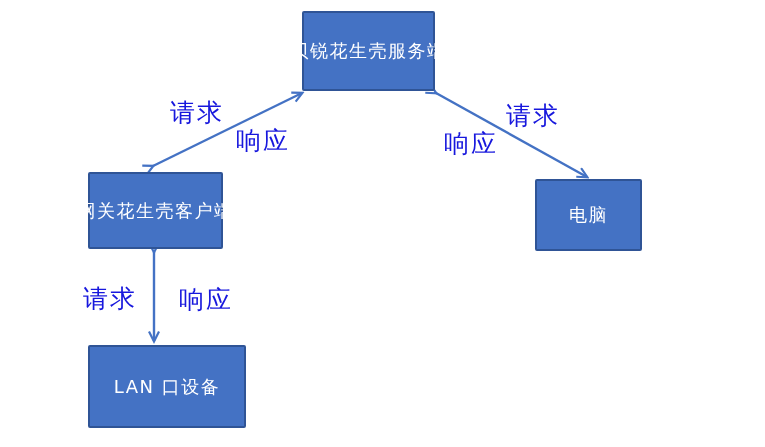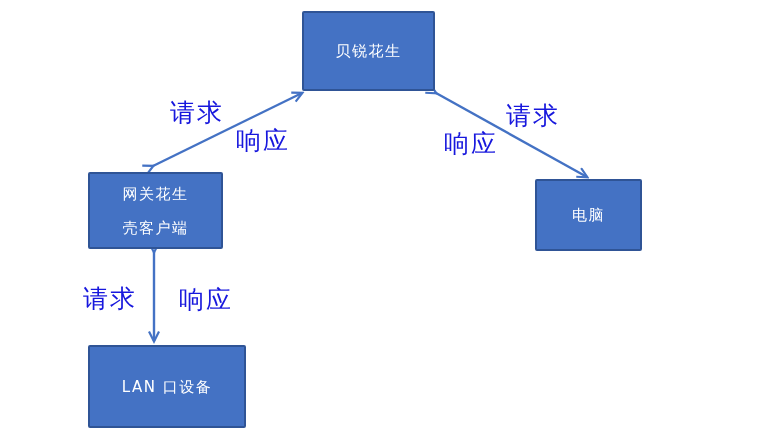--- a/index.html
+++ b/index.html
@@ -17,23 +17,23 @@
     background:var(--bg);
     font-family:"DejaVu Sans","Liberation Sans",sans-serif;
     overflow:hidden;
   }
   .node{
     position:absolute;
     background:var(--node-fill);
     border:2.5px solid var(--node-border);
     border-radius:2px;
     color:var(--node-text);
-    display:flex;flex-direction:column;
+    display:flex;flex-direction:row;
     align-items:center;justify-content:center;
-    font-size:15px;
+    font-size:18px;
     letter-spacing:1.5px;
     line-height:34px;
     box-sizing:border-box;
     text-align:center;
     white-space:nowrap;
   }
   #node-server{left:302px;top:11px;width:133px;height:80px;}
   #node-client{left:88px;top:172px;width:135px;height:77px;}
   #node-pc{left:535px;top:179px;width:107px;height:72px;}
   #node-lan{left:88px;top:345px;width:158px;height:83px;}
@@ -66,20 +66,21 @@
         <path class="arrowhead-path" d="M2,1 L12,6 L2,11"></path>
       </marker>
     </defs>
     <line class="edge" x1="153" y1="166" x2="302" y2="93" marker-start="url(#ah)" marker-end="url(#ah)"></line>
     <line class="edge" x1="436" y1="93" x2="587" y2="177" marker-start="url(#ah)" marker-end="url(#ah)"></line>
     <line class="edge" x1="154" y1="252" x2="154" y2="341" marker-start="url(#ah)" marker-end="url(#ah)"></line>
   </svg>
 
   <div class="node" id="node-server">
     <span>贝锐花生</span>
+    <span>壳服务端</span>
   </div>
 
   <div class="node" id="node-client">
     <span>网关花生</span>
     <span>壳客户端</span>
   </div>
 
   <div class="node" id="node-pc">
     <span>电脑</span>
   </div>

